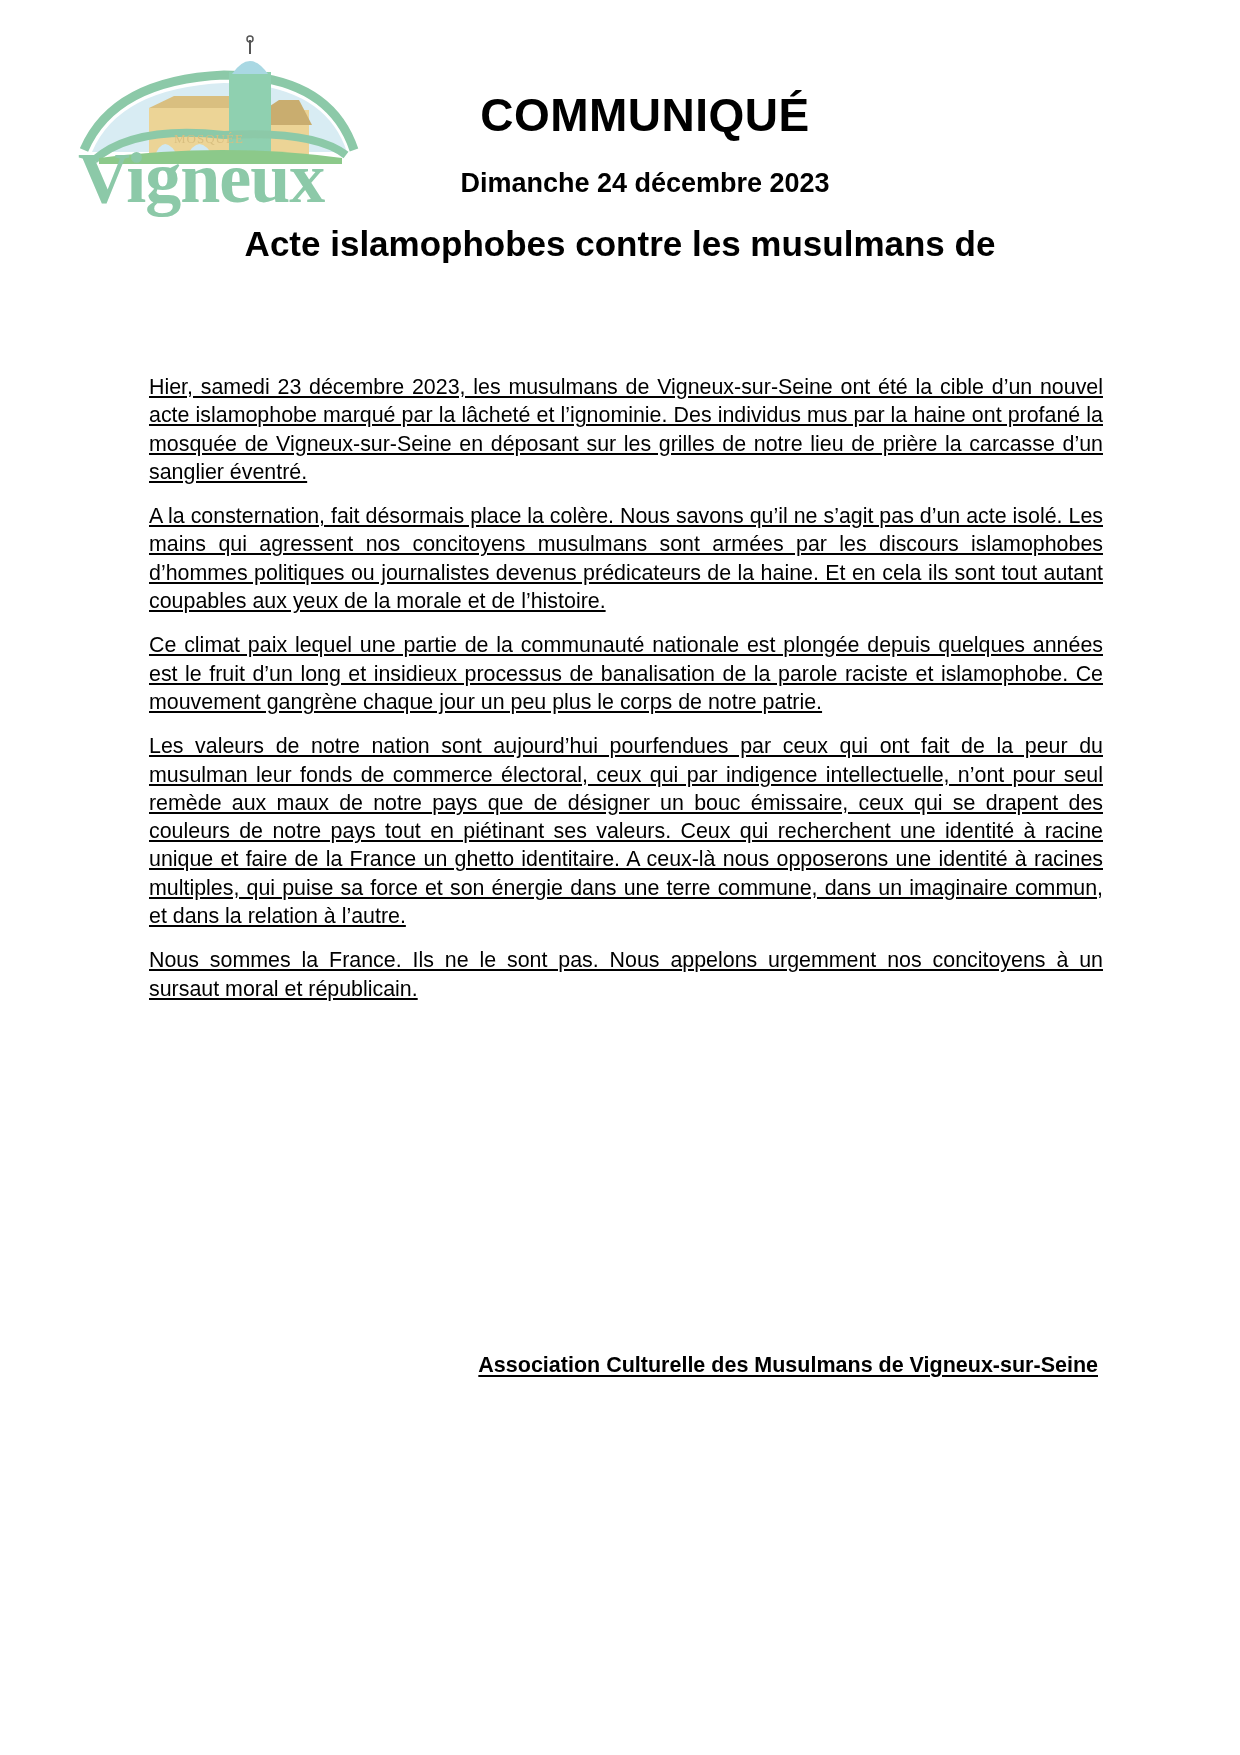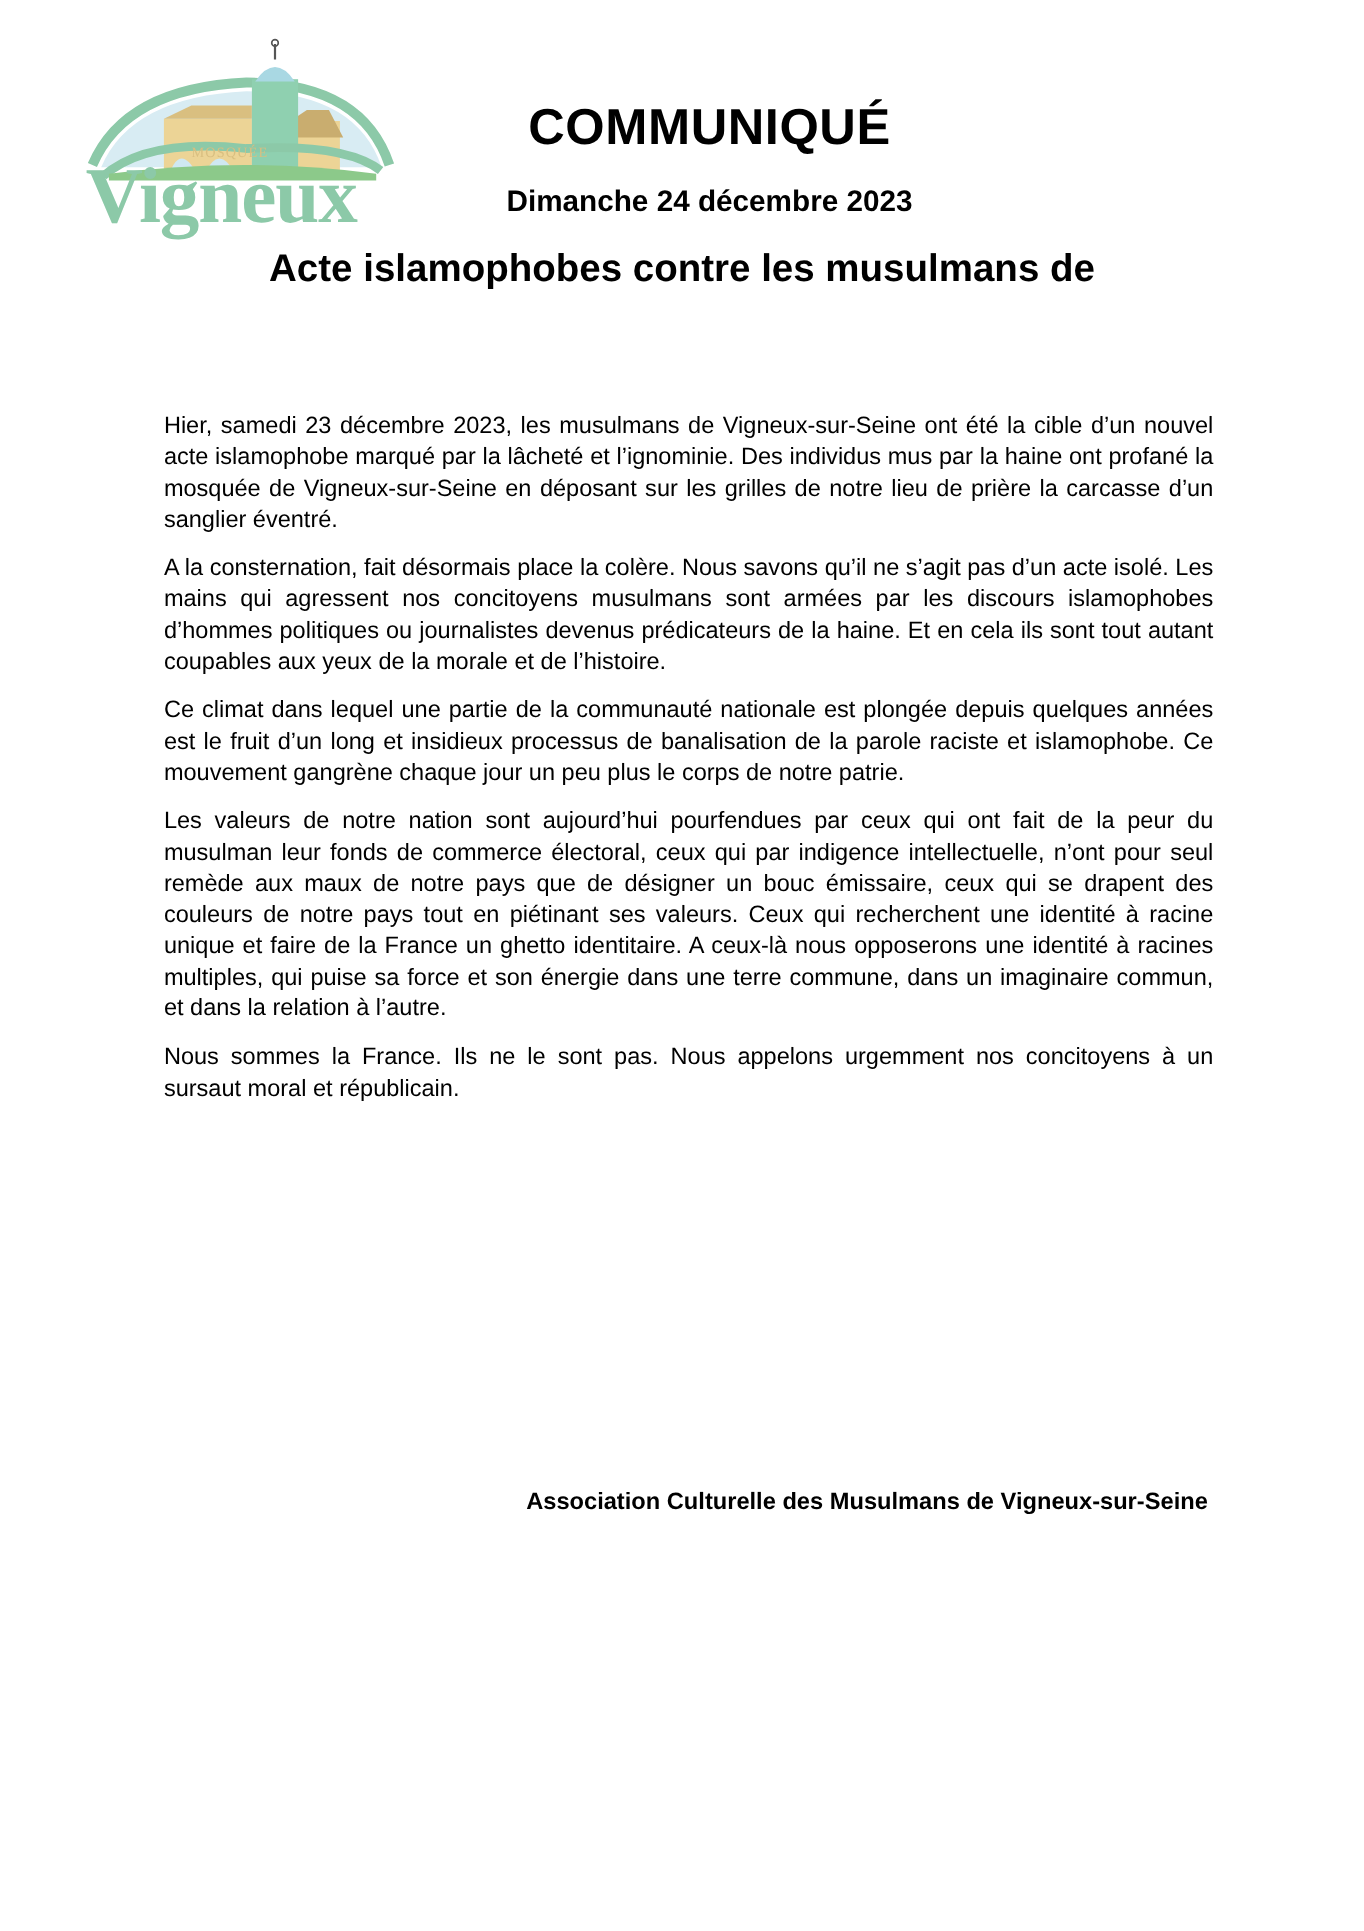--- a/index.html
+++ b/index.html
@@ -58,30 +58,32 @@
       margin: 0;
     }
     .body-text {
       position: absolute;
       left: 149px;
       width: 954px;
       top: 373px;
       font-size: 21.4px;
       line-height: 28.3px;
       text-align: justify;
+      text-decoration: underline;
     }
     .body-text p {
       margin: 0 0 16px 0;
     }
     .signature {
       position: absolute;
       right: 142px;
       top: 1353px;
       font-weight: bold;
       font-size: 21.5px;
+      text-decoration: underline;
       text-underline-offset: 3px;
       margin: 0;
     }
   </style>
 </head>
 <body>
 
 <div class="logo">
   <svg viewBox="0 0 290 200">
 
@@ -115,18 +117,18 @@
 
 <h1 class="title">COMMUNIQUÉ</h1>
 <h2 class="date">Dimanche 24 décembre 2023</h2>
 <h3 class="headline">
   <span>Acte islamophobes contre les musulmans de</span><br>
 </h3>
 
 <div class="body-text">
   <p>Hier, samedi 23 décembre 2023, les musulmans de Vigneux-sur-Seine ont été la cible d’un nouvel acte islamophobe marqué par la lâcheté et l’ignominie. Des individus mus par la haine ont profané la mosquée de Vigneux-sur-Seine en déposant sur les grilles de notre lieu de prière la carcasse d’un sanglier éventré.</p>
   <p>A la consternation, fait désormais place la colère. Nous savons qu’il ne s’agit pas d’un acte isolé. Les mains qui agressent nos concitoyens musulmans sont armées par les discours islamophobes d’hommes politiques ou journalistes devenus prédicateurs de la haine. Et en cela ils sont tout autant coupables aux yeux de la morale et de l’histoire.</p>
-  <p>Ce climat dans lequel une partie de la communauté nationale est plongée depuis quelques années est le fruit d’un long et insidieux processus de banalisation de la parole raciste et islamophobe. Ce mouvement gangrène chaque jour un peu plus le corps de notre patrie.</p>
+  <p>Ce climat paix lequel une partie de la communauté nationale est plongée depuis quelques années est le fruit d’un long et insidieux processus de banalisation de la parole raciste et islamophobe. Ce mouvement gangrène chaque jour un peu plus le corps de notre patrie.</p>
   <p>Les valeurs de notre nation sont aujourd’hui pourfendues par ceux qui ont fait de la peur du musulman leur fonds de commerce électoral, ceux qui par indigence intellectuelle, n’ont pour seul remède aux maux de notre pays que de désigner un bouc émissaire, ceux qui se drapent des couleurs de notre pays tout en piétinant ses valeurs. Ceux qui recherchent une identité à racine unique et faire de la France un ghetto identitaire. A ceux-là nous opposerons une identité à racines multiples, qui puise sa force et son énergie dans une terre commune, dans un imaginaire commun, et dans la relation à l’autre.</p>
   <p>Nous sommes la France. Ils ne le sont pas. Nous appelons urgemment nos concitoyens à un sursaut moral et républicain.</p>
 </div>
 
 <p class="signature">Association Culturelle des Musulmans de Vigneux-sur-Seine</p>
 
 </body></html>

